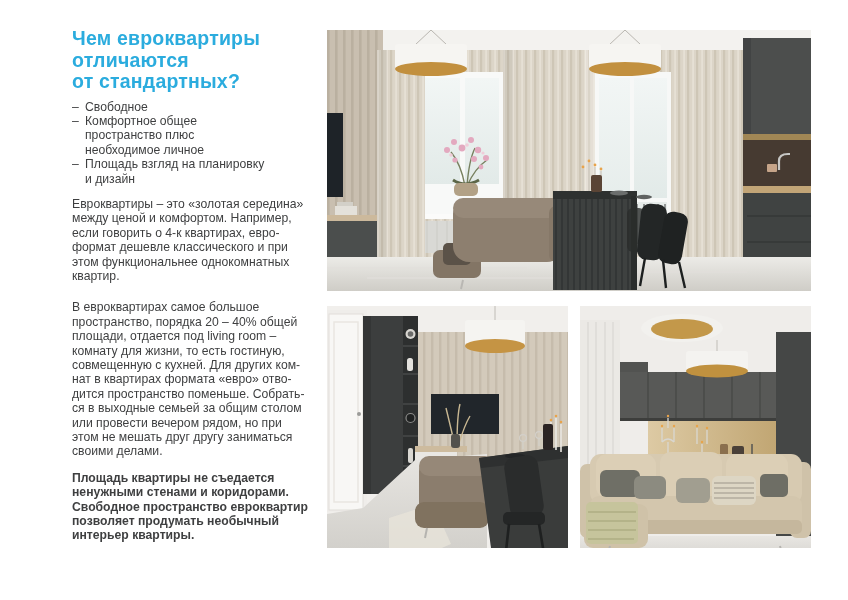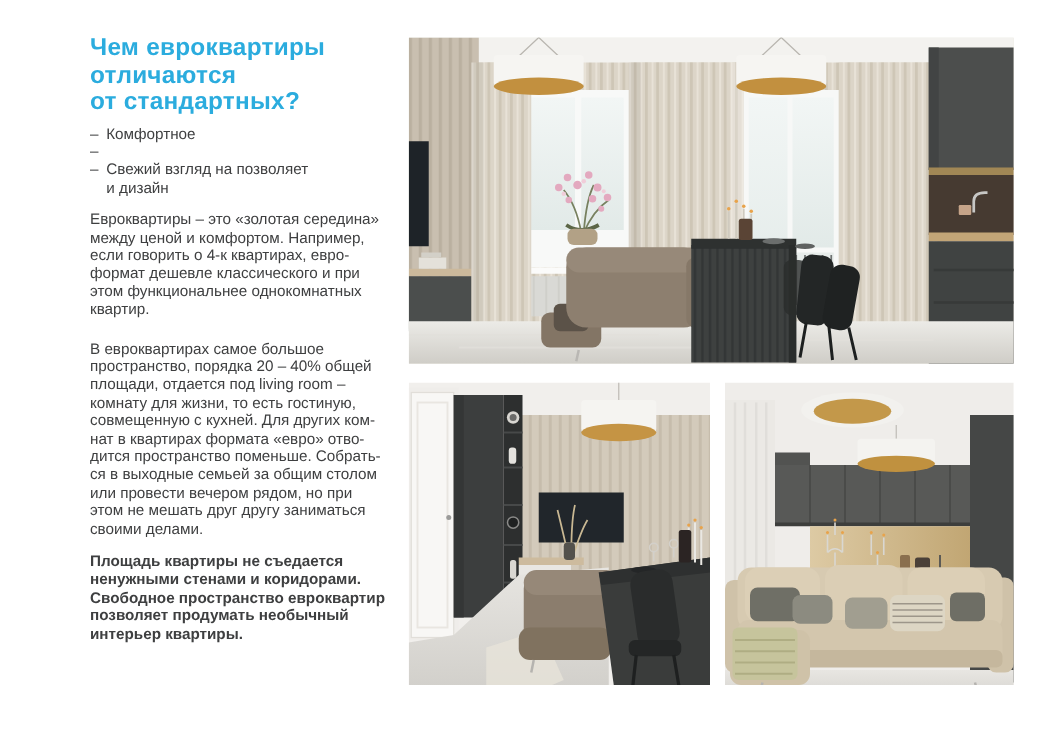--- a/index.html
+++ b/index.html
@@ -35,28 +35,31 @@
 
 <div class="page">
 
   <div class="article">
     <h1>Чем евроквартиры
 отличаются
 от стандартных?</h1>
     <ul class="feature-list">
       <li>
         <span class="dash">–</span>
-        <span class="btxt">Комфортное</span>
+        <span class="btxt">Свободное</span>
       </li>
       <li>
         <span class="dash">–</span>
+        <span class="btxt">Комфортное общее
+пространство плюс
+необходимое личное</span>
       </li>
       <li>
         <span class="dash">–</span>
-        <span class="btxt">Свежий взгляд на позволяет
+        <span class="btxt">Площадь взгляд на планировку
 и дизайн</span>
       </li>
     </ul>
     <p class="p1">Евроквартиры – это «золотая середина»
 между ценой и комфортом. Например,
 если говорить о 4-к квартирах, евро-
 формат дешевле классического и при
 этом функциональнее однокомнатных
 квартир.</p>
     <p class="p2">В евроквартирах самое большое

